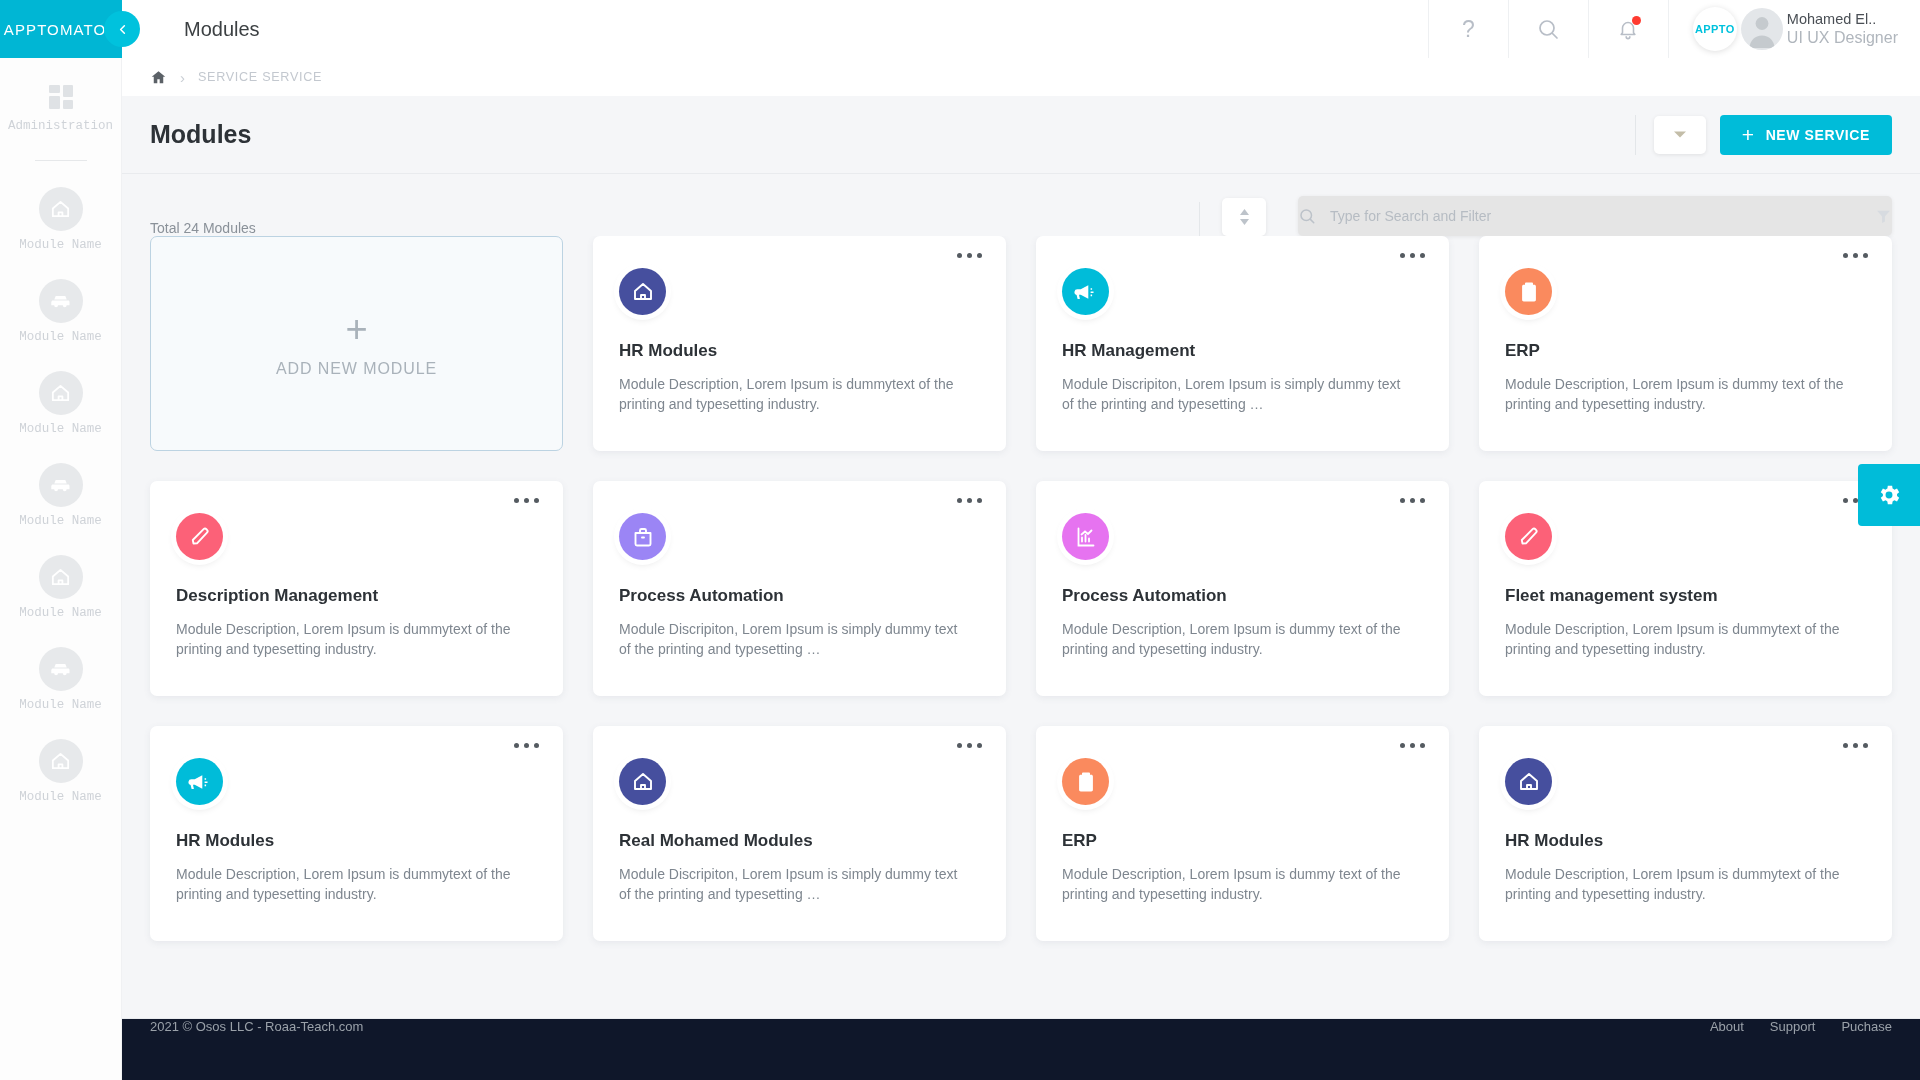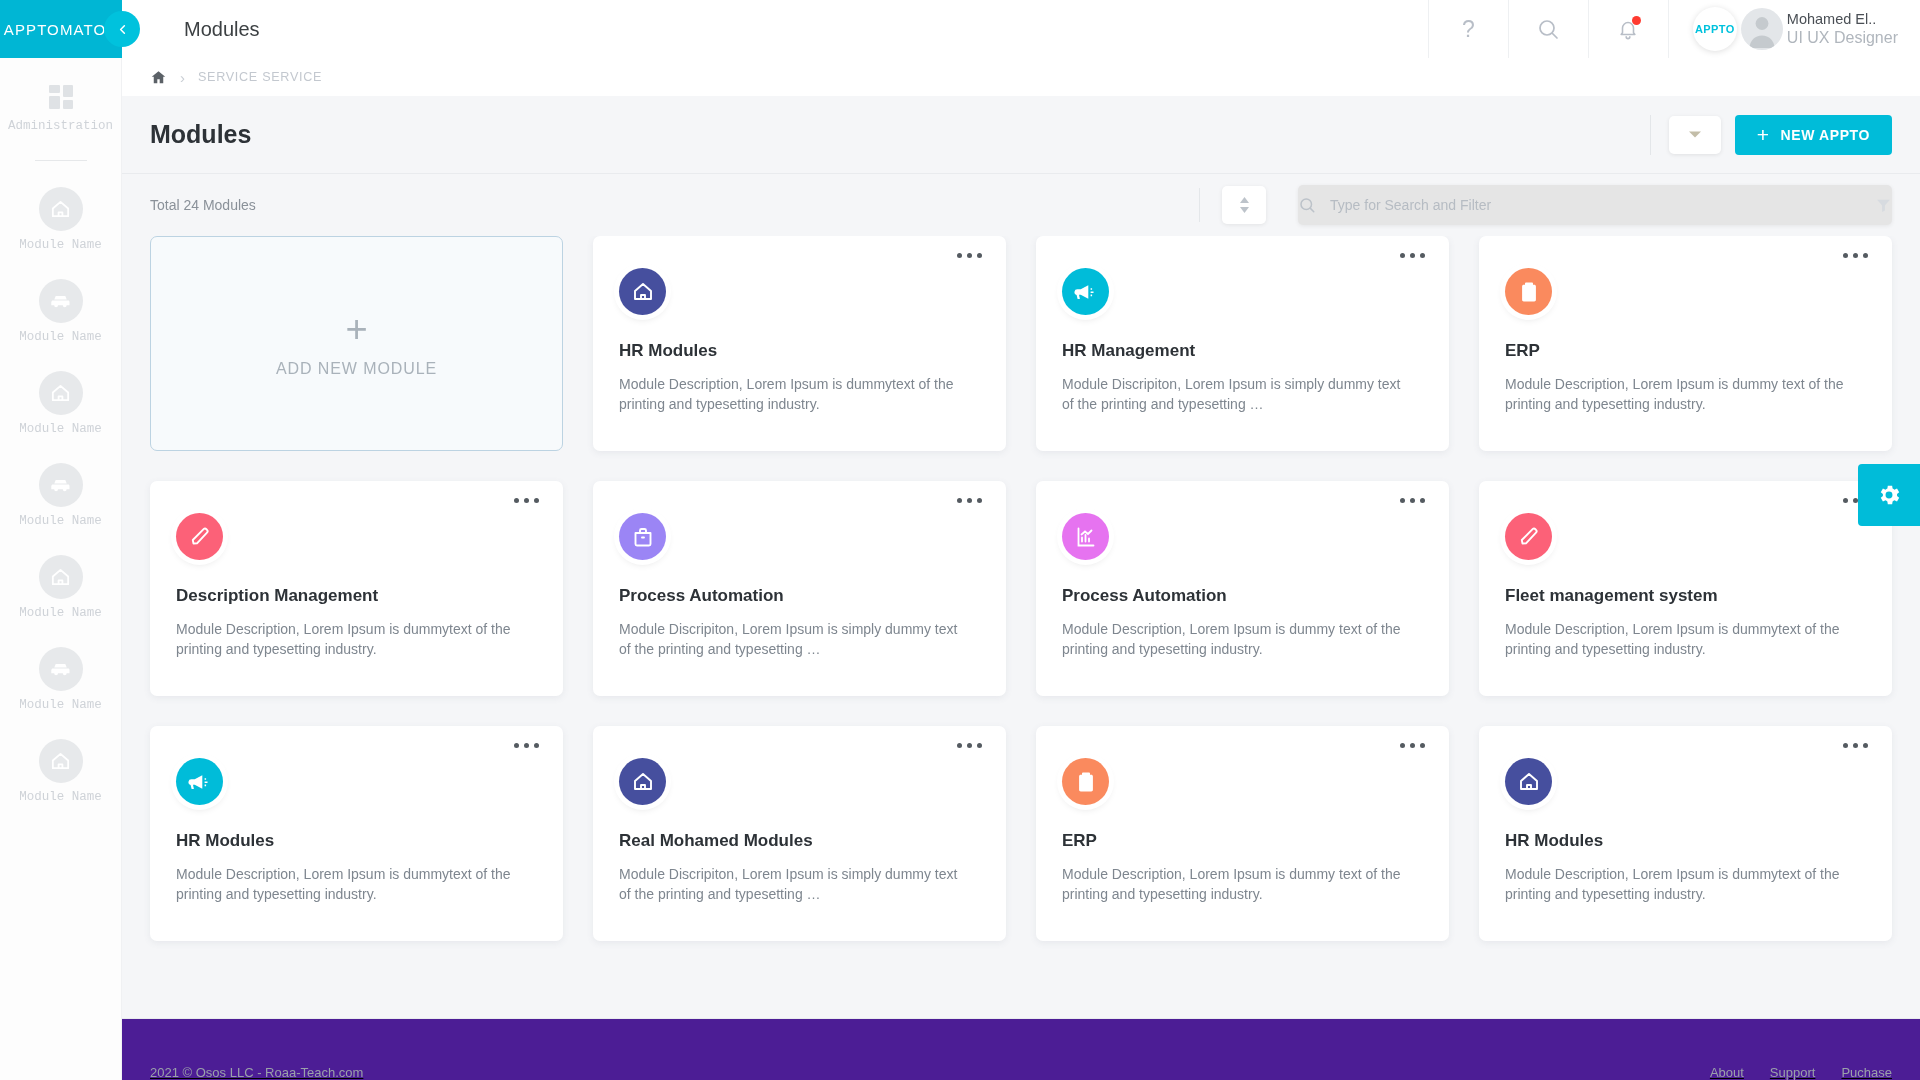--- a/index.html
+++ b/index.html
@@ -103,21 +103,21 @@
   }
   .new-btn {
     height: 40px; background: #00bcd9; border-radius: 4px; color: #fff;
     display: flex; align-items: center; gap: 11px; padding: 0 22px;
     font-size: 14px; font-weight: bold; letter-spacing: .6px; cursor: pointer;
     border: none; font-family: inherit;
   }
   .plus-g { font-size: 21px; font-weight: 300; line-height: 1; }
 
   .toolbar {
-    height: 62px; display: flex; align-items: center; padding: 0 28px; gap: 6px;
+    height: 62px; display: flex; align-items: flex-end; padding: 0 28px; gap: 6px;
   }
   .total-text { font-size: 14px; color: #8a9199; flex: 1; }
   .tb-divider { width: 1px; height: 34px; background: #e4e7ea; margin-right: 16px; }
   .sort-btn {
     width: 44px; height: 38px; background: #fff; border-radius: 5px;
     box-shadow: 0 1px 4px rgba(0,0,0,.08); display: flex; align-items: center;
     justify-content: center; margin-right: 26px; cursor: pointer;
   }
   .search-box {
     width: 594px; height: 40px; background: #e5e5e5; border-radius: 5px;
@@ -159,22 +159,22 @@
   }
   .card-title {
     margin-top: 26px; font-size: 17px; font-weight: bold; color: #2d3237;
   }
   .card-desc {
     margin-top: 14px; font-size: 14px; line-height: 1.42; color: #7e868f;
   }
 
   
   .footer {
-    height: 62px; min-height: 62px; display: flex; align-items: flex-end;
-    padding: 0 28px; border-top: 1px solid #e9ebee; background: #4c1d95; text-decoration: underline;
+    height: 62px; min-height: 62px; display: flex; align-items: flex-start;
+    padding: 0 28px; border-top: 1px solid #e9ebee; background: #0f172a;
   }
   .foot-copy { font-size: 13px; color: #9aa1a9; flex: 1; }
   .foot-links { display: flex; gap: 26px; }
   .foot-links span { font-size: 13px; color: #9aa1a9; cursor: pointer; }
 
   
   .gear-fab {
     position: absolute; right: 0; top: 464px; width: 62px; height: 62px;
     background: #00bcd9; display: flex; align-items: center; justify-content: center;
     border-radius: 4px 0 0 4px; z-index: 40; cursor: pointer;
@@ -316,21 +316,21 @@
       <div class="page-head">
         <div class="page-title">Modules</div>
         <div class="head-divider"></div>
         <div class="dd-btn">
           <svg width="14" height="9" viewBox="0 0 14 9">
               <path d="M1 1.5 7 7.5 13 1.5z" fill="#c3bda8"></path>
             </svg>
         </div>
         <button class="new-btn">
           <span class="plus-g">+</span>
-          <span>NEW APPTO</span>
+          <span>NEW SERVICE</span>
         </button>
       </div>
 
       <div class="toolbar">
         <div class="total-text">Total 24 Modules</div>
         <div class="tb-divider"></div>
         <div class="sort-btn">
           <svg width="13" height="20" viewBox="0 0 13 20">
               <path d="M6.5 2 11 8H2z" fill="#bdc3ca"></path>
               <path d="M6.5 18 2 12h9z" fill="#bdc3ca"></path>

